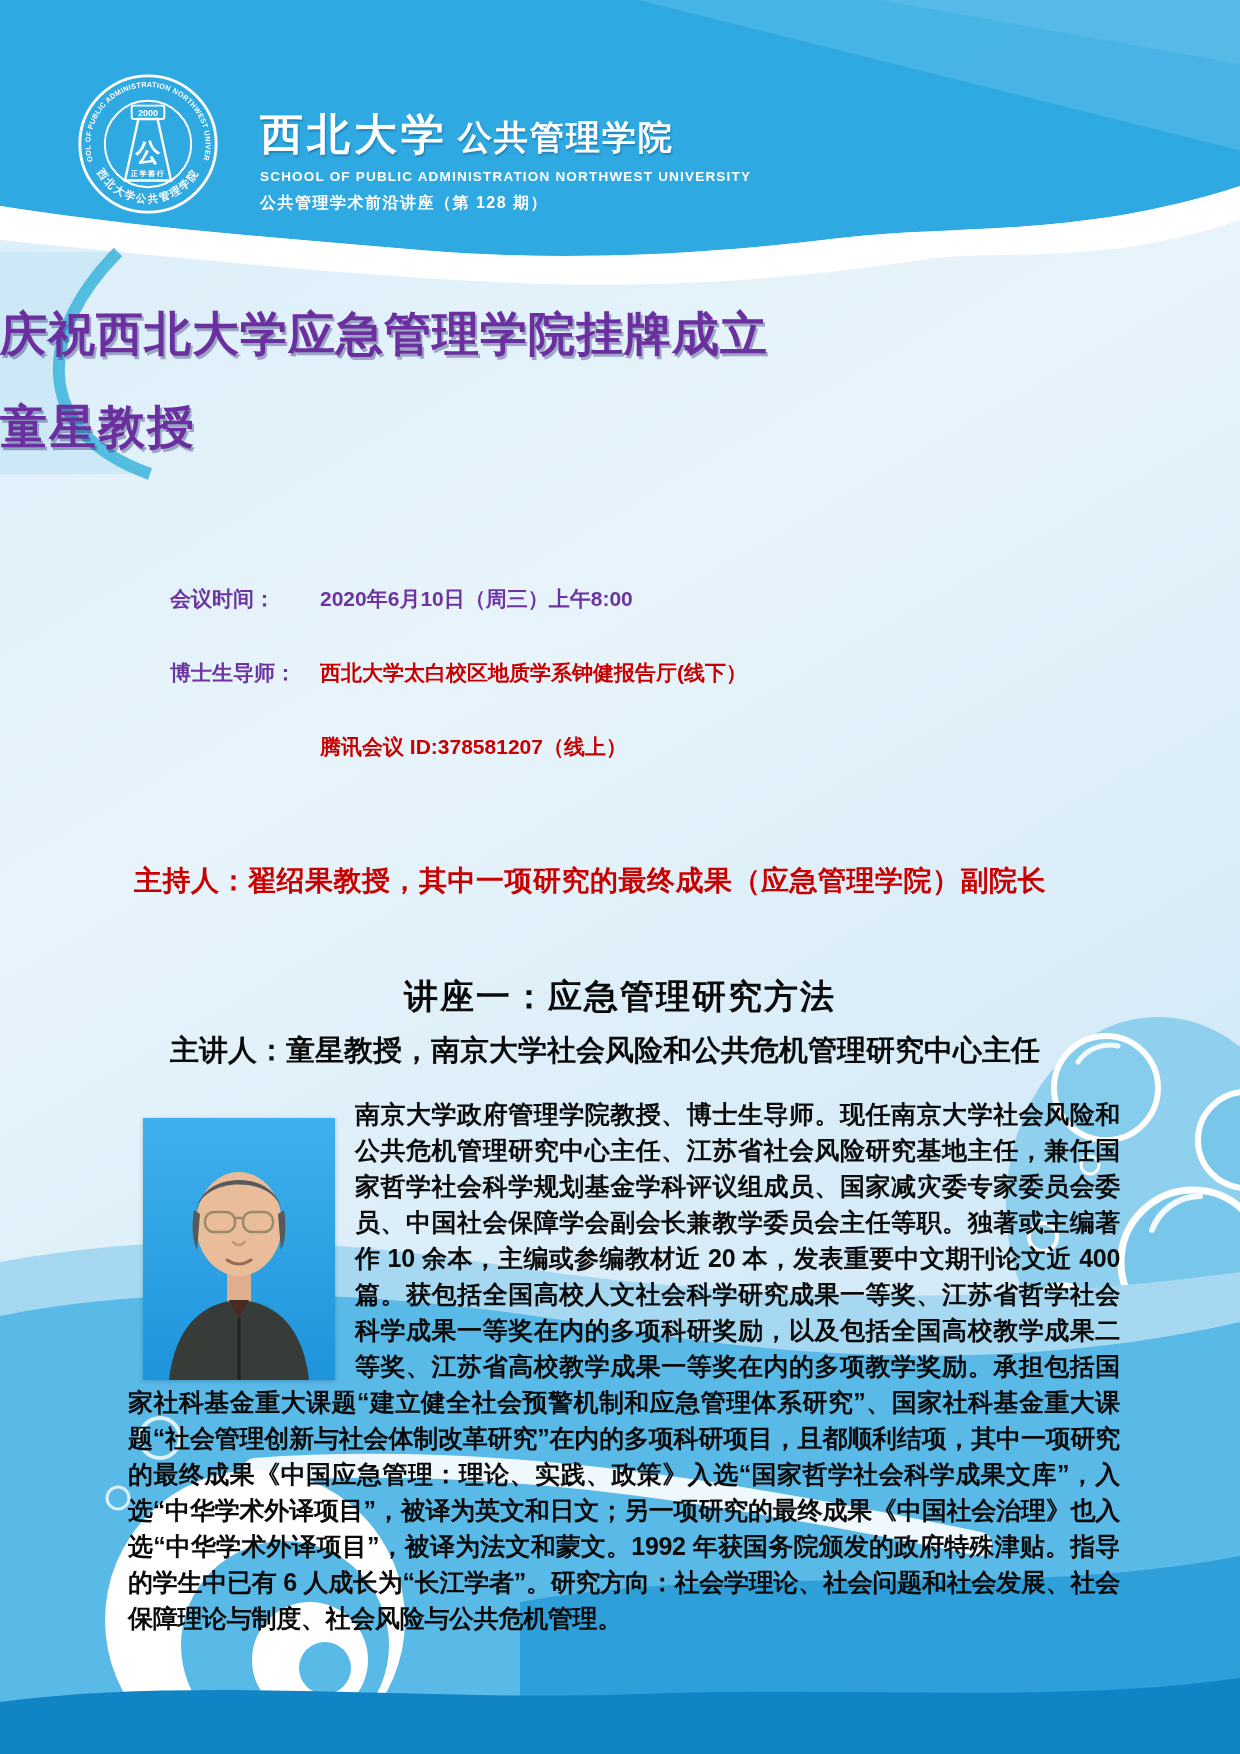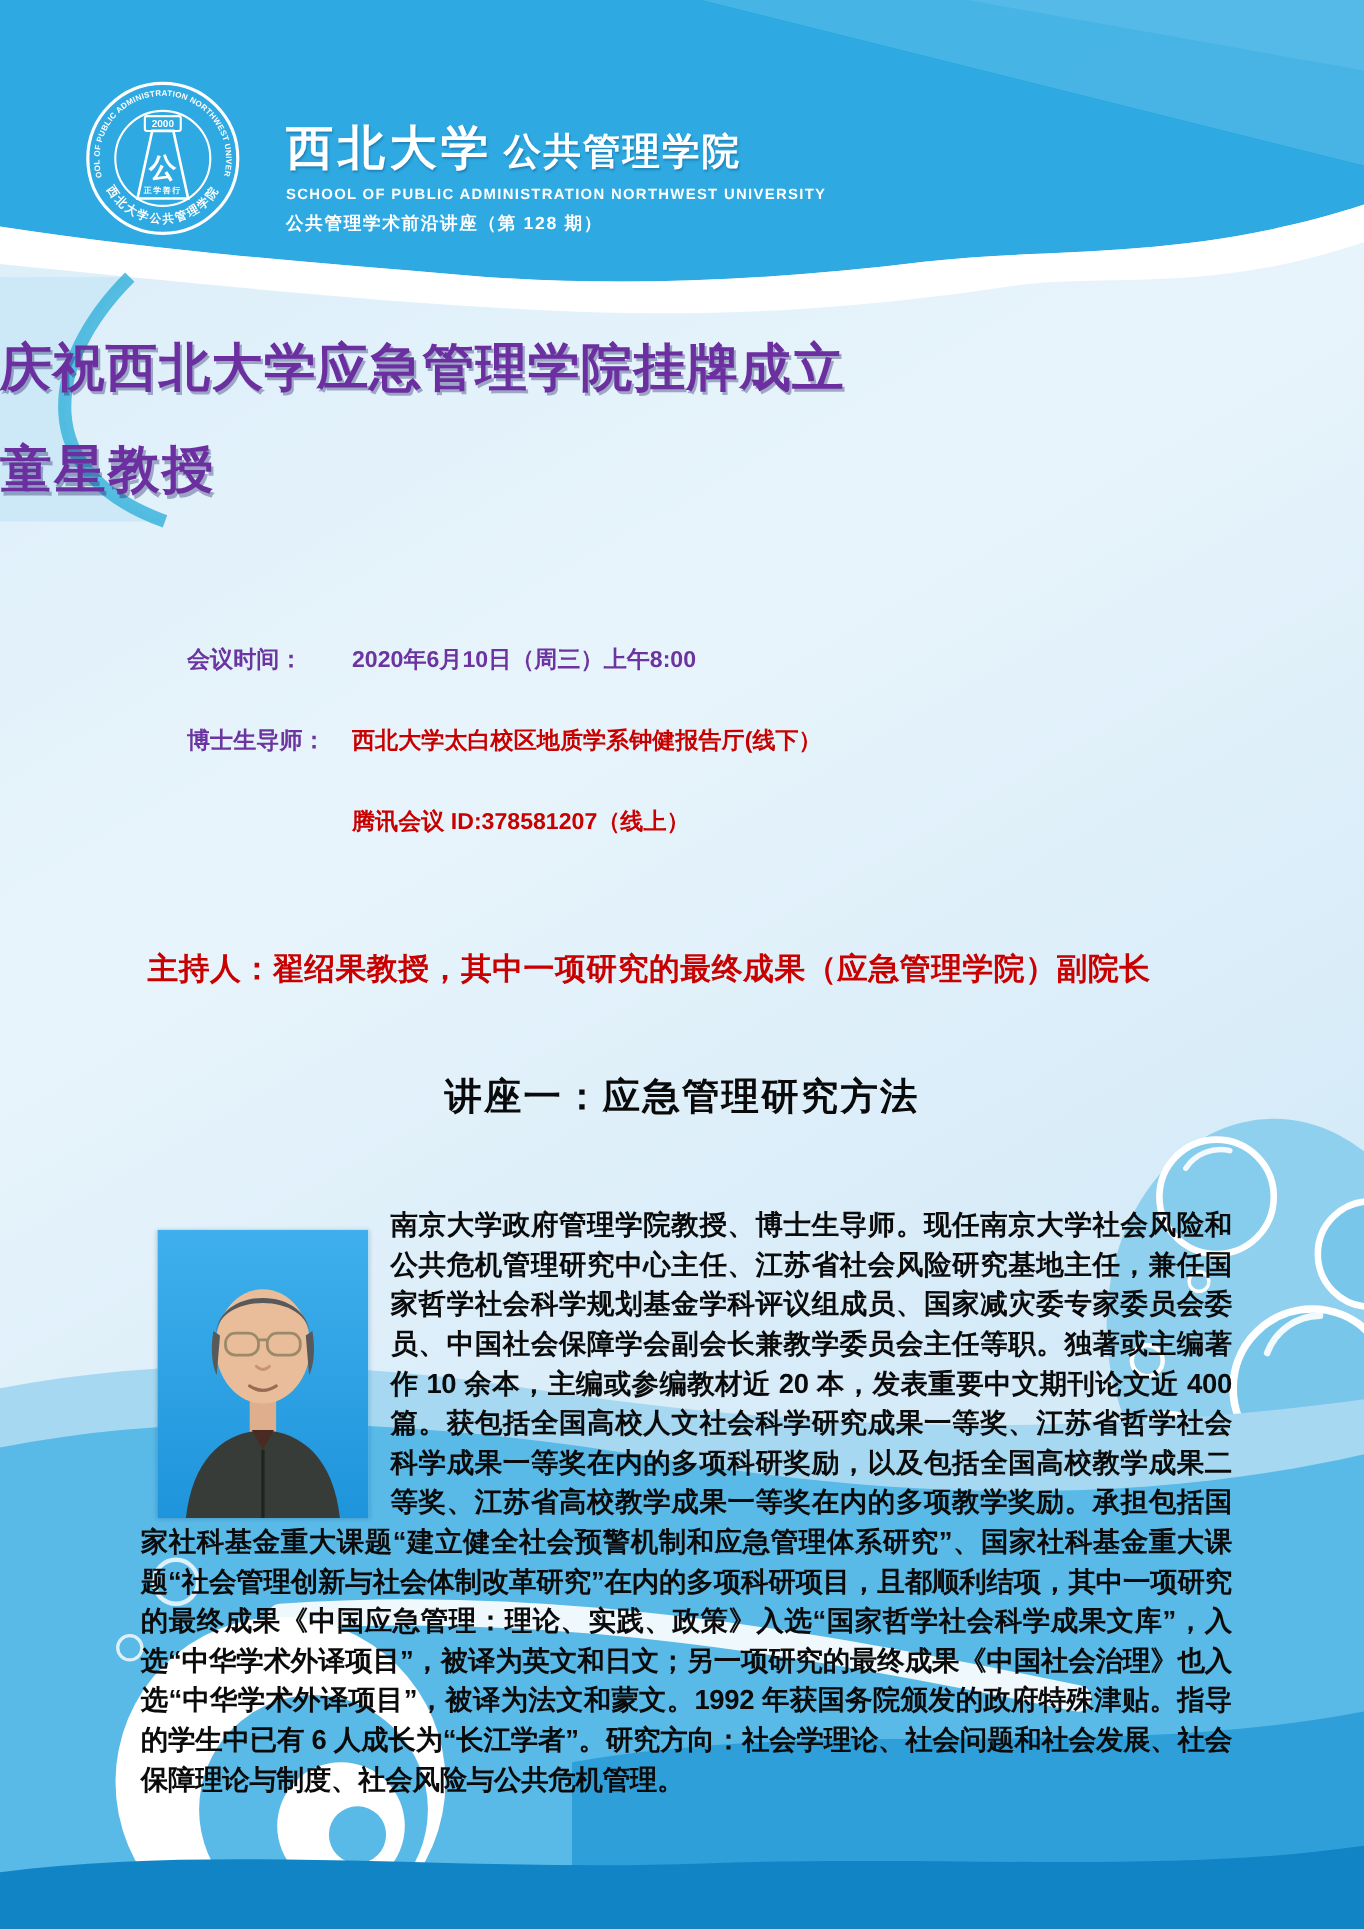--- a/index.html
+++ b/index.html
@@ -132,20 +132,21 @@
     </div>
     <div class="row online-row">
       <span class="red">腾讯会议 ID:378581207（线上）</span>
     </div>
   </div>
 
   <div class="host layer">主持人：翟绍果教授，其中一项研究的最终成果（应急管理学院）副院长</div>
 
   <div class="lecture-heading layer">讲座一：应急管理研究方法</div>
 
+  <div class="speaker layer">主讲人：童星教授，南京大学社会风险和公共危机管理研究中心主任</div>
 
   <div class="bio-wrap layer">
     <div class="photo">
       <svg width="192" height="262" viewBox="0 0 192 262">
         <defs>
           <linearGradient id="pgrad" x1="0" y1="0" x2="0" y2="1">
             <stop offset="0" stop-color="#3fb0ec"></stop>
               <stop offset="1" stop-color="#1e94dc"></stop>
           </linearGradient>
         </defs>

